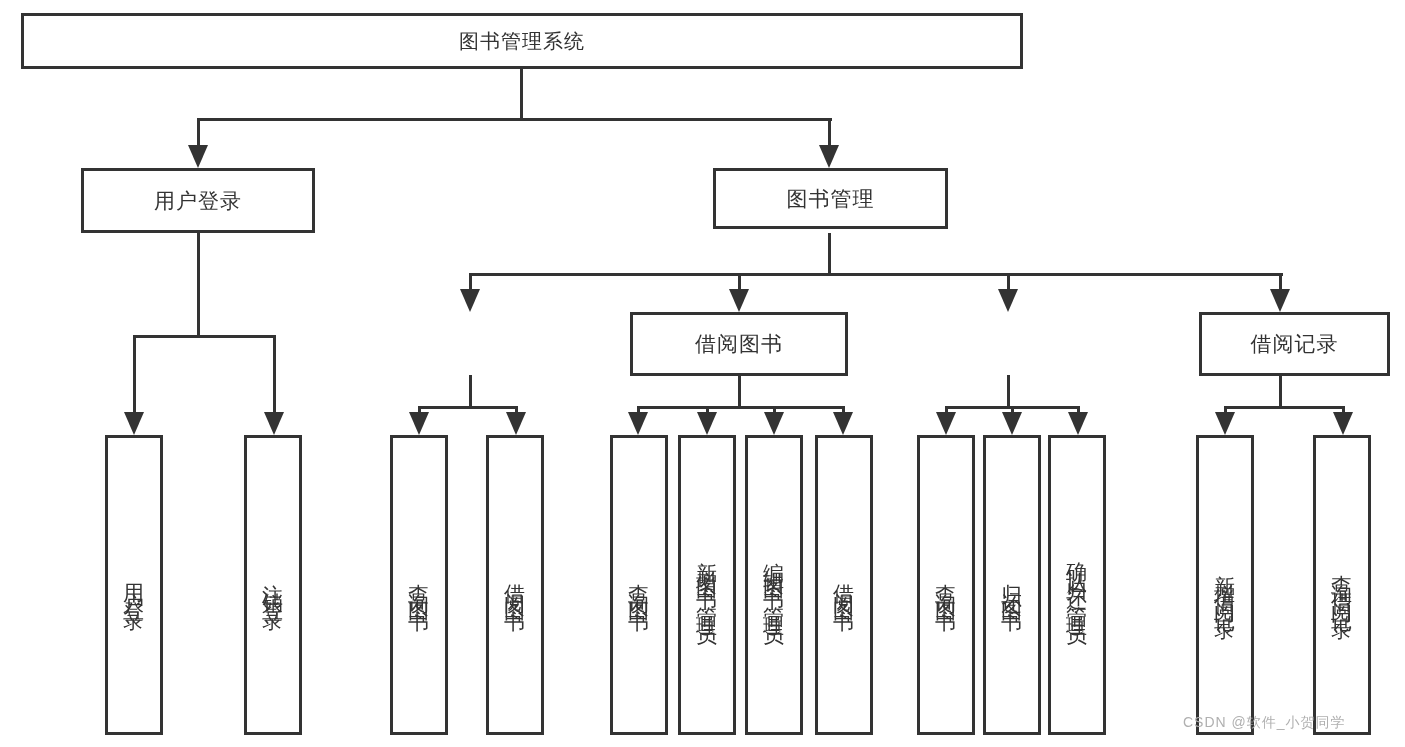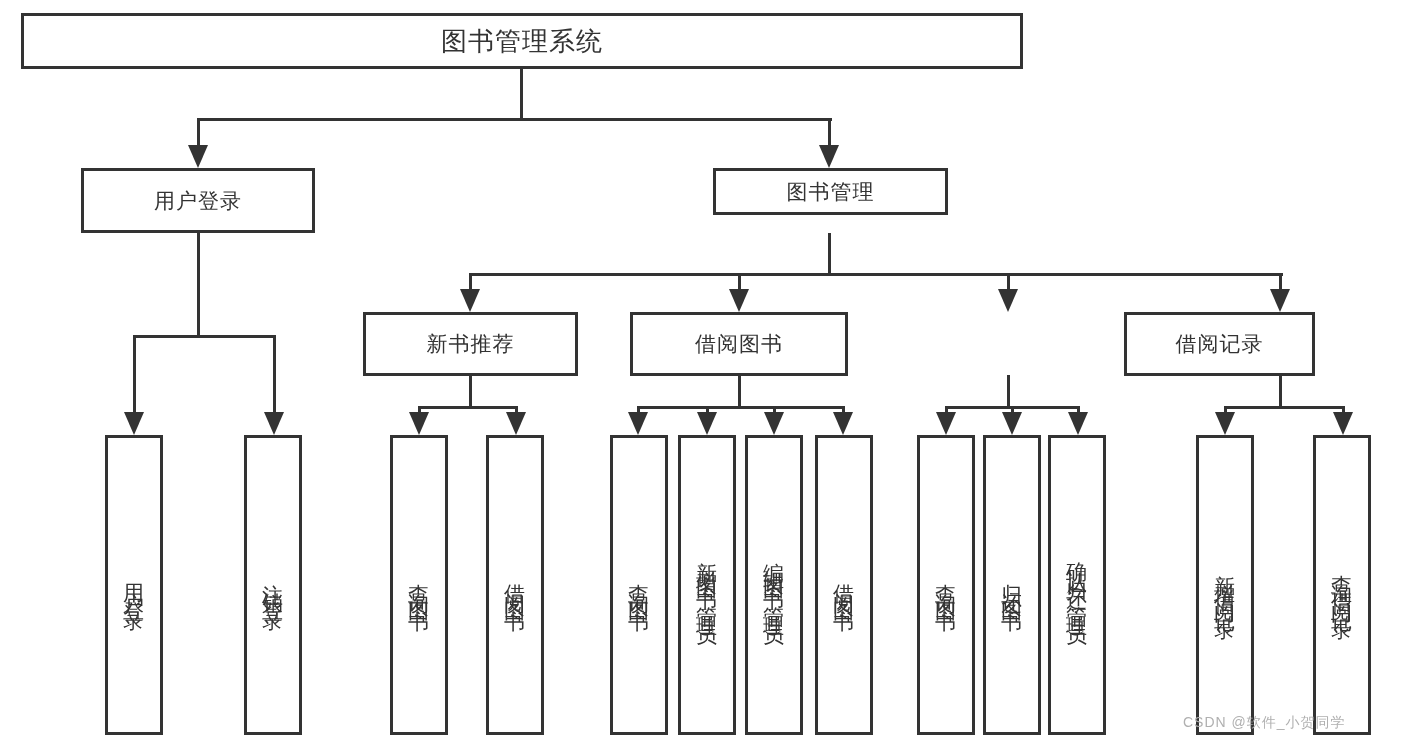--- a/index.html
+++ b/index.html
@@ -23,21 +23,21 @@
     border: 3px solid var(--line);
     background: var(--bg);
     display: flex;
     align-items: center;
     justify-content: center;
     font-size: 21px;
     color: var(--text);
     letter-spacing: 1px;
     white-space: nowrap;
   }
-  .root-box { font-size: 26px; }
+  .root-box { font-size: 20px; }
   .leaf {
     position: absolute;
     top: 435px;
     width: 58px;
     height: 300px;
     border: 3px solid var(--line);
     background: var(--bg);
     display: flex;
     align-items: center;
     justify-content: center;
@@ -80,21 +80,21 @@
   <div class="vline" style="left:520px;top:68px;height:52px"></div>
   <div class="hline" style="left:197px;top:118px;width:635px"></div>
   <div class="vline" style="left:197px;top:118px;height:30px"></div>
   <div class="arrow" style="left:188px;top:145px"></div>
   <div class="vline" style="left:828px;top:118px;height:30px"></div>
   <div class="arrow" style="left:819px;top:145px"></div>
 
   <div class="box" style="left:81px;top:168px;width:234px;height:65px">
     <span>用户登录</span>
   </div>
-  <div class="box" style="left:713px;top:168px;width:235px;height:47px">
+  <div class="box" style="left:713px;top:168px;width:235px;height:61px">
     <span>图书管理</span>
   </div>
 
   <div class="vline" style="left:197px;top:233px;height:105px"></div>
   <div class="hline" style="left:133px;top:335px;width:143px"></div>
   <div class="vline" style="left:133px;top:335px;height:80px"></div>
   <div class="arrow" style="left:124px;top:412px"></div>
   <div class="vline" style="left:273px;top:335px;height:80px"></div>
   <div class="arrow" style="left:264px;top:412px"></div>
 
@@ -102,27 +102,24 @@
   <div class="hline" style="left:469px;top:273px;width:814px"></div>
   <div class="vline" style="left:469px;top:273px;height:20px"></div>
   <div class="arrow" style="left:460px;top:289px"></div>
   <div class="vline" style="left:738px;top:273px;height:20px"></div>
   <div class="arrow" style="left:729px;top:289px"></div>
   <div class="vline" style="left:1007px;top:273px;height:20px"></div>
   <div class="arrow" style="left:998px;top:289px"></div>
   <div class="vline" style="left:1279px;top:273px;height:20px"></div>
   <div class="arrow" style="left:1270px;top:289px"></div>
 
-  <div class="box" style="left:363px;top:312px;width:215px;height:64px">
-    <span>新书推荐</span>
-  </div>
   <div class="box" style="left:630px;top:312px;width:218px;height:64px">
     <span>借阅图书</span>
   </div>
-  <div class="box" style="left:1124px;top:312px;width:191px;height:64px">
+  <div class="box" style="left:1199px;top:312px;width:191px;height:64px">
     <span>借阅记录</span>
   </div>
 
   <div class="vline" style="left:469px;top:375px;height:34px"></div>
   <div class="hline" style="left:418px;top:406px;width:100px"></div>
   <div class="vline" style="left:418px;top:406px;height:10px"></div>
   <div class="arrow" style="left:409px;top:412px"></div>
   <div class="vline" style="left:515px;top:406px;height:10px"></div>
   <div class="arrow" style="left:506px;top:412px"></div>
 

